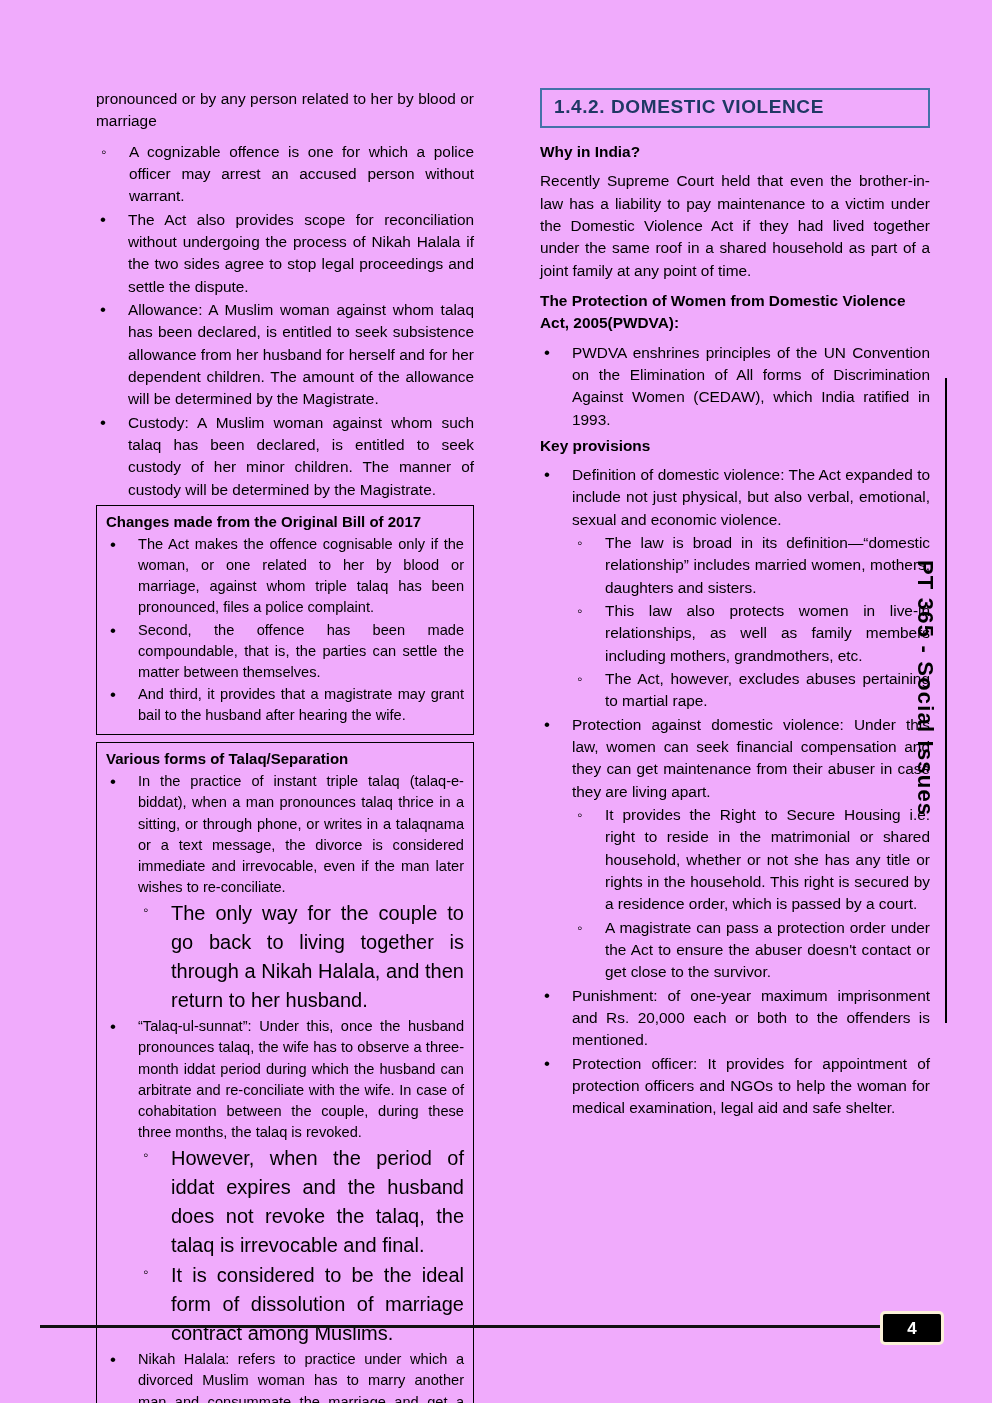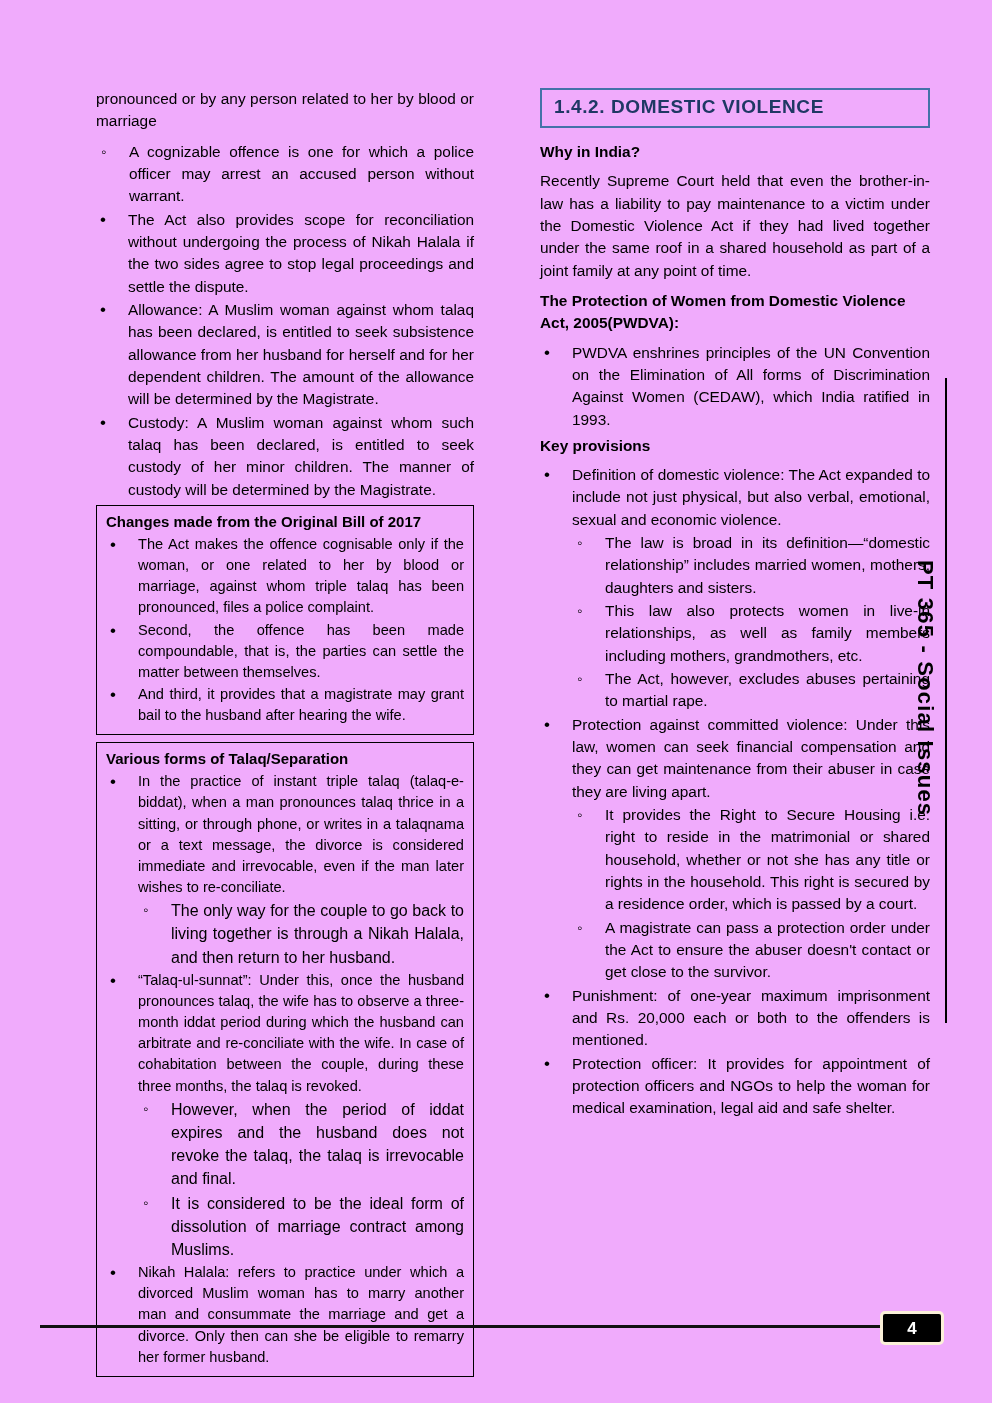--- a/index.html
+++ b/index.html
@@ -111,21 +111,21 @@
     box-sizing: border-box;
   }
   .callout .box-title {
     font-size: 15px;
     font-weight: bold;
     line-height: 1.4;
     margin: 0 0 2px 0;
     color: #000;
   }
   .callout ul.lvl1 > li { font-size: 14.6px; }
-  .callout ul.lvl2 > li { font-size: 16px; }
+  .callout ul.lvl2 > li { font-size: 20px; }
 
   
   .section-banner {
     border: 2px solid #4472A8;
     padding: 7px 10px 8px 12px;
     margin: 0 0 13px 0;
     box-sizing: border-box;
   }
   .section-banner .section-title {
     font-size: 19px;
@@ -259,21 +259,21 @@
     <ul class="lvl1">
       <li>
         <span><b>Definition of domestic violence:</b> The Act <b>expanded to</b> include not just physical, <b>but also verbal, emotional, sexual and economic violence.</b></span>
         <ul class="lvl2">
           <li>The law is broad in its definition—<b>“domestic relationship” includes married women, mothers, daughters and sisters.</b></li>
           <li>This law <b>also protects women in live-in relationships,</b> as well as family members including <b>mothers, grandmothers,</b> etc.</li>
           <li>The Act, however, excludes abuses pertaining to martial rape.</li>
         </ul>
       </li>
       <li>
-        <span><b>Protection against committed violence:</b> Under <b>this</b> law, women can seek financial compensation and they can get maintenance <b>from their abuser in case they are living apart.</b></span>
+        <span><b>Protection against domestic violence:</b> Under <b>this</b> law, women can seek financial compensation and they can get maintenance <b>from their abuser in case they are living apart.</b></span>
         <ul class="lvl2">
           <li>It provides the <b>Right to Secure Housing</b> i.e. right to reside in the matrimonial or shared household, whether or not she <b>has any title</b> or rights in the household. This right is secured by a residence order, which is passed by a court.</li>
           <li>A magistrate can pass a protection order under <b>the Act</b> to ensure the abuser doesn't contact or get close to the survivor.</li>
         </ul>
       </li>
       <li><b>Punishment:</b> of one-year maximum imprisonment and Rs. <b>20,000 each</b> or both to <b>the</b> offenders is mentioned.</li>
       <li><b>Protection officer:</b> It provides for <b>appointment of protection officers and NGOs</b> to help the woman for medical examination, legal aid and safe shelter.</li>
     </ul>
 
   </div>

